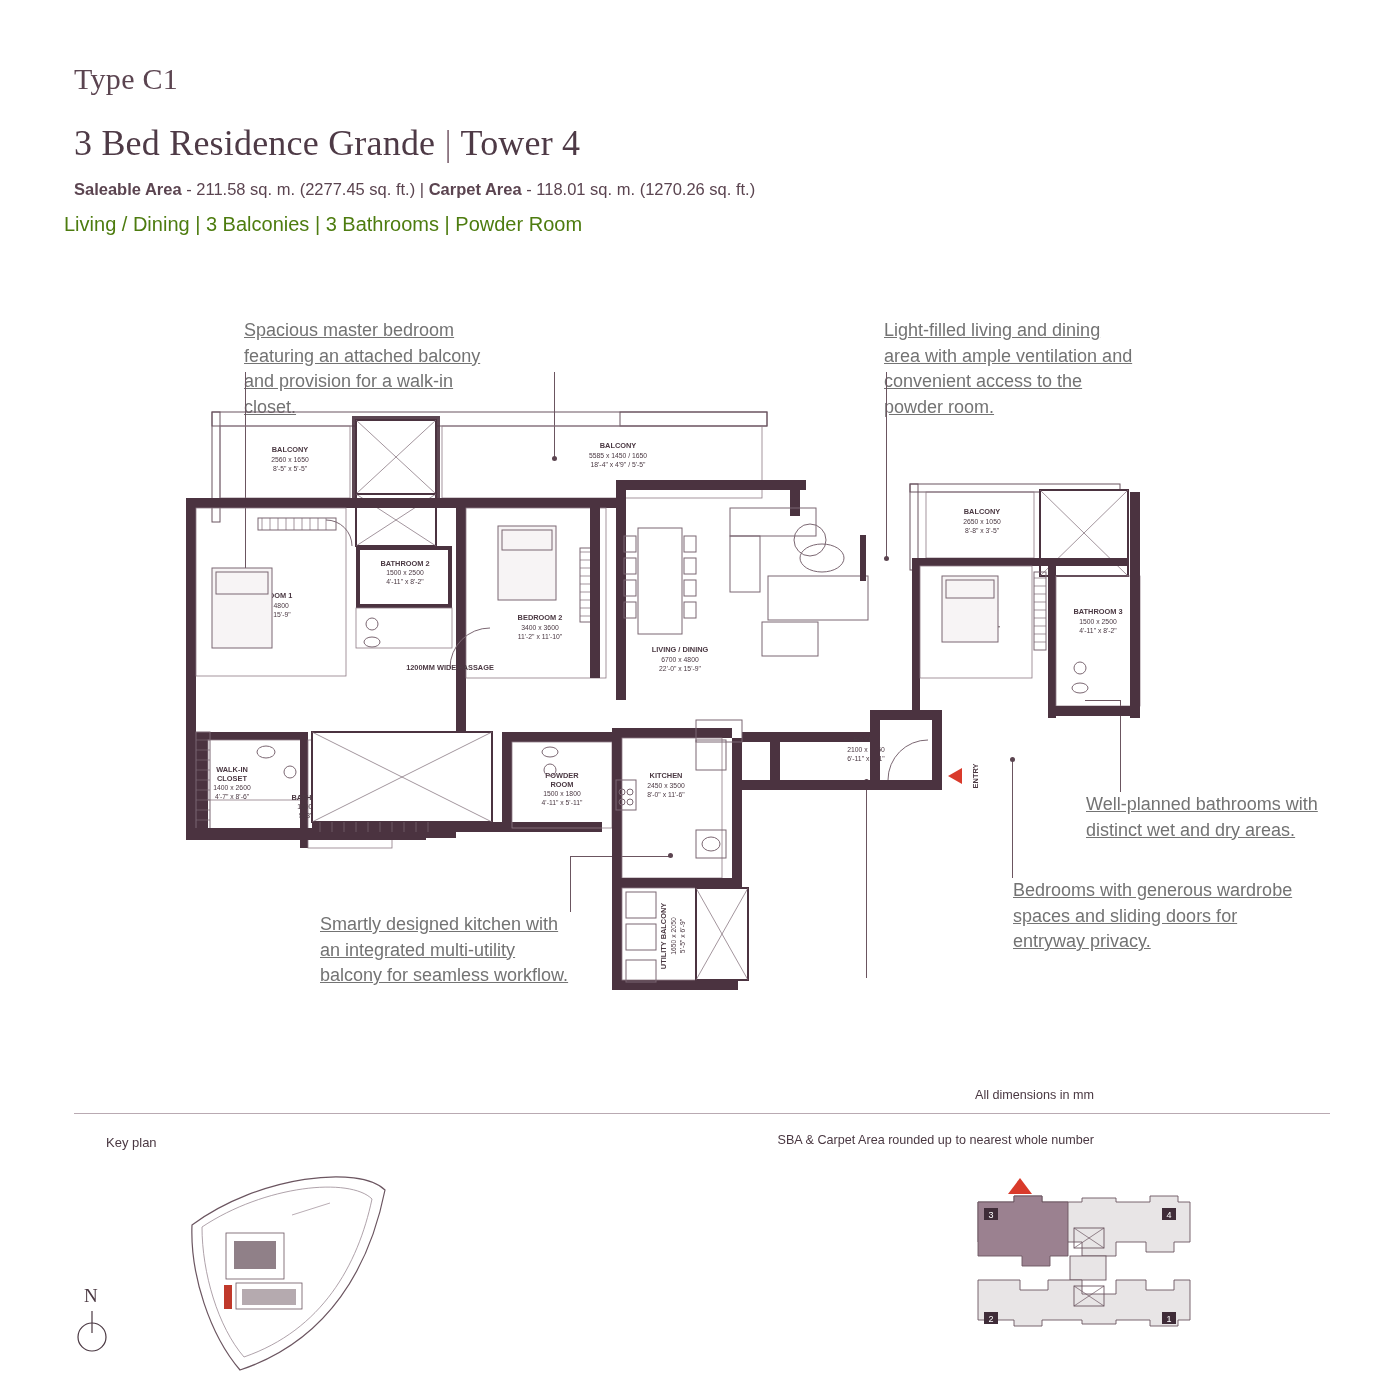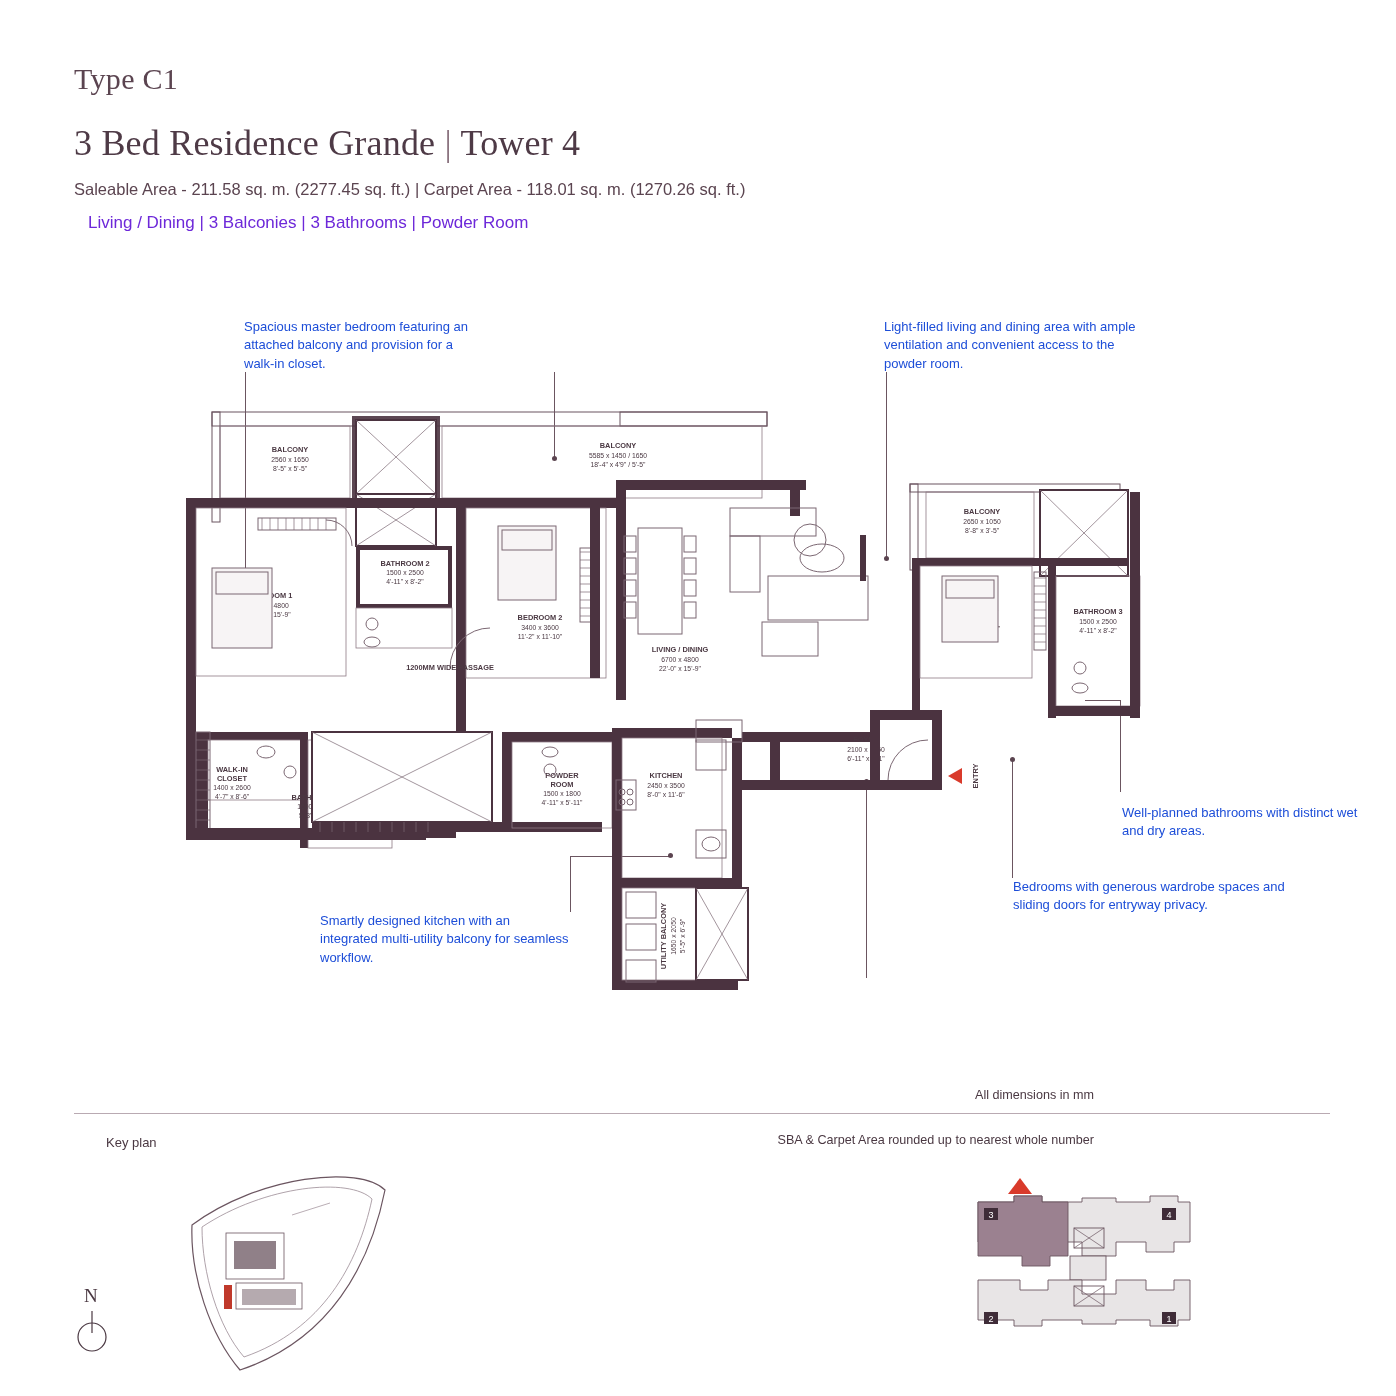--- a/index.html
+++ b/index.html
@@ -22,29 +22,29 @@
   .title{
     position:absolute;left:74px;top:122px;
     font-family:"Liberation Serif", serif;
     font-size:36px;color:#4e3a46;letter-spacing:.2px;
   }
   .title .sep{color:#8b7480;font-weight:normal;}
   .area-line{
     position:absolute;left:74px;top:180px;
     font-size:16.5px;color:#5b4450;
   }
-  .area-line b{font-weight:normal;}
+  .area-line b{font-weight:bold;}
   .features-line{
-    position:absolute;left:88px;top:213px;
-    font-size:17px;color:#6d28d9;
+    position:absolute;left:64px;top:213px;
+    font-size:20px;color:#4d7c0f;
   }
 
   
   .callout{
-    position:absolute;font-size:13px;line-height:1.42;color:#1d4ed8;
+    position:absolute;font-size:18px;line-height:1.42;color:#737373;text-decoration:underline;
   }
   .callout.right{}
   .leader{position:absolute;background:#6b5560;}
   .leader.v{width:1px;}
   .leader.h{height:1px;}
   .dot{position:absolute;width:5px;height:5px;border-radius:50%;background:#5b4450;}
 
   
   #plan{position:absolute;left:150px;top:380px;}
 
@@ -97,21 +97,21 @@
   <div class="dot" style="left:229px;top:583px;"></div>
   <div class="leader v" style="left:245px;top:372px;height:212px;"></div>
 
   <div class="leader v" style="left:554px;top:372px;height:86px;"></div>
   <div class="dot" style="left:552px;top:456px;"></div>
 
   <div class="callout" style="left:884px;top:318px;width:255px;">Light-filled living and dining area with ample ventilation and convenient access to the powder room.</div>
   <div class="leader v" style="left:886px;top:372px;height:186px;"></div>
   <div class="dot" style="left:884px;top:556px;"></div>
 
-  <div class="callout" style="left:1122px;top:792px;width:250px;margin-top:12px;">Well-planned bathrooms with distinct wet and dry areas.</div>
+  <div class="callout" style="left:1086px;top:792px;width:250px;">Well-planned bathrooms with distinct wet and dry areas.</div>
   <div class="leader v" style="left:1120px;top:700px;height:92px;"></div>
   <div class="leader h" style="left:1085px;top:700px;width:36px;"></div>
 
   <div class="callout" style="left:1013px;top:878px;width:290px;">Bedrooms with generous wardrobe spaces and sliding doors for entryway privacy.</div>
   <div class="leader v" style="left:1012px;top:760px;height:118px;"></div>
   <div class="dot" style="left:1010px;top:757px;"></div>
 
   <div class="leader v" style="left:866px;top:782px;height:196px;"></div>
   <div class="dot" style="left:864px;top:779px;"></div>
 

